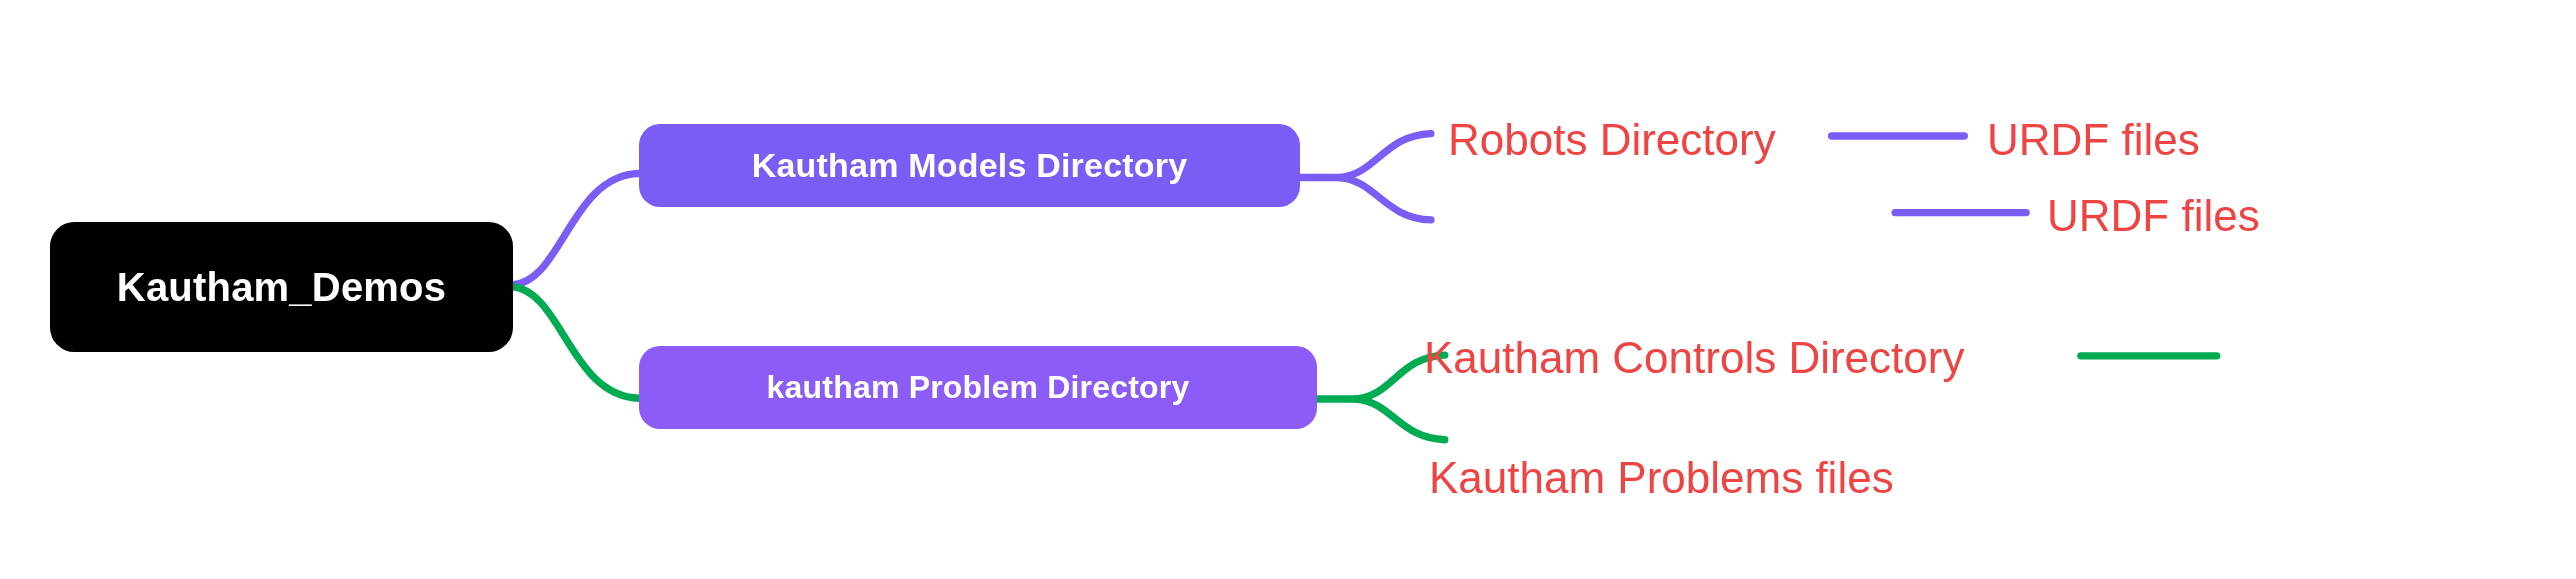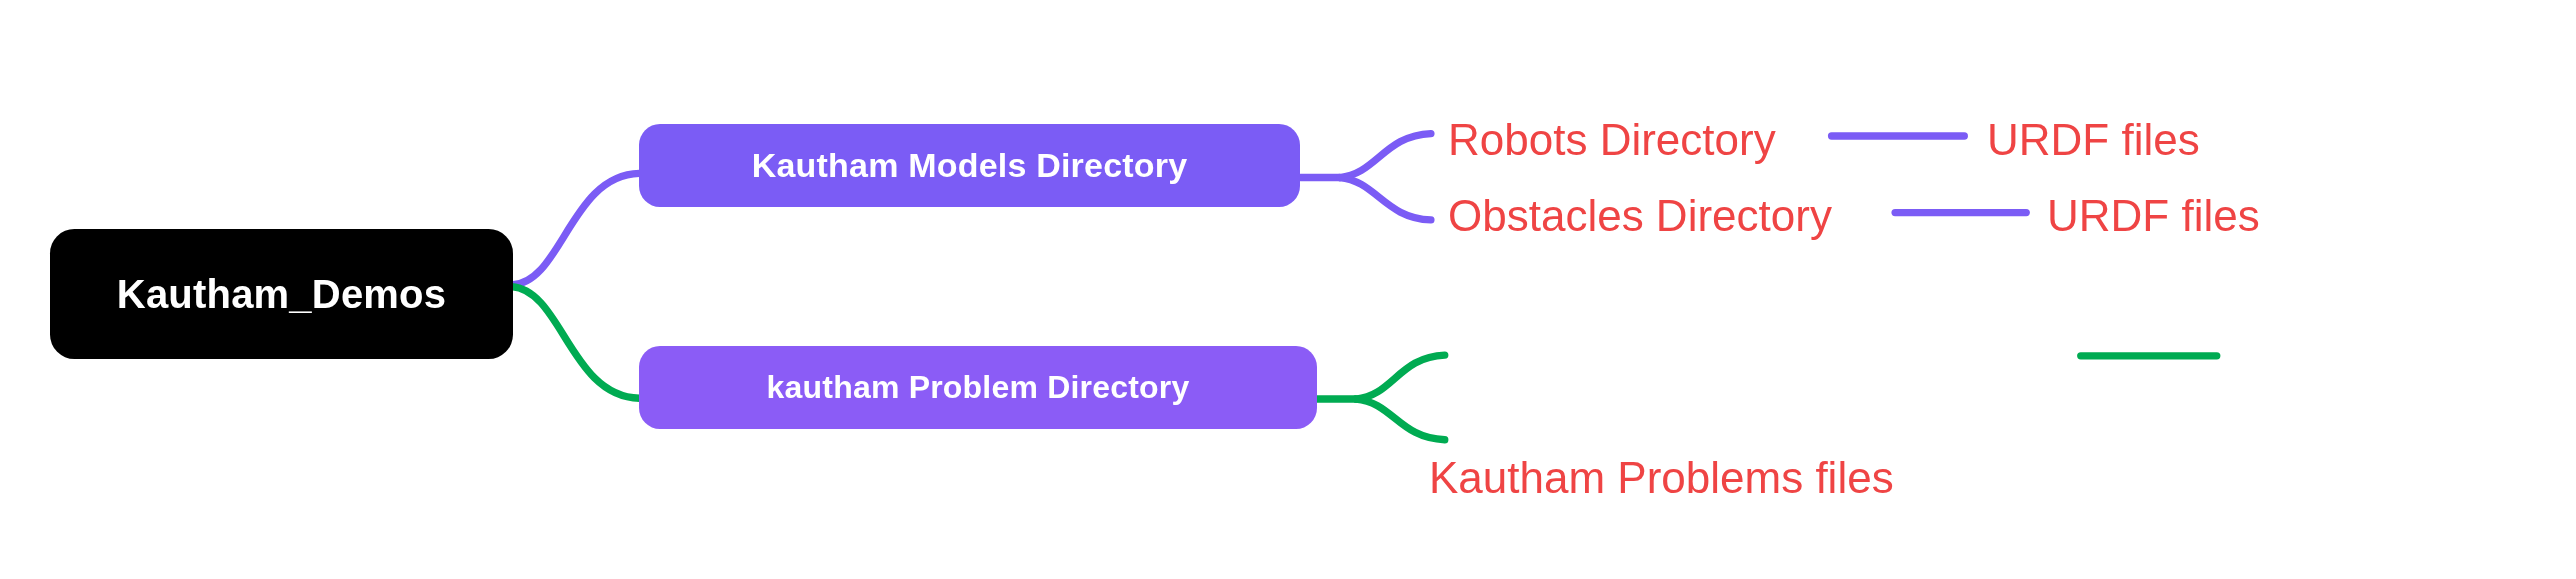--- a/index.html
+++ b/index.html
@@ -38,21 +38,20 @@
     white-space: nowrap;
   }
   .node-root {
     left: 50px;
     top: 222px;
     width: 463px;
     height: 130px;
     background: #000000;
     font-size: 40px;
     border-radius: 24.4px;
-    margin-top: 7px;
   }
   .node-models {
     left: 639px;
     top: 124px;
     width: 661px;
     height: 83px;
     background: #7b5cf5;
     font-size: 34px;
   }
   .node-problem {
@@ -118,22 +117,22 @@
   </div>
 
   <div class="node node-problem">
     <span>kautham Problem Directory</span>
   </div>
 
   <div class="leaf leaf-robots">Robots Directory</div>
 
   <div class="leaf leaf-urdf1">URDF files</div>
 
-  <div class="leaf leaf-obstacles">Obstacles Directory</div>
 
   <div class="leaf leaf-urdf2">URDF files</div>
 
+  <div class="leaf leaf-controls">Kautham Controls Directory</div>
 
 
   <div class="leaf leaf-problems">Kautham Problems files</div>
 
 </div>
 
 
 </body></html>

